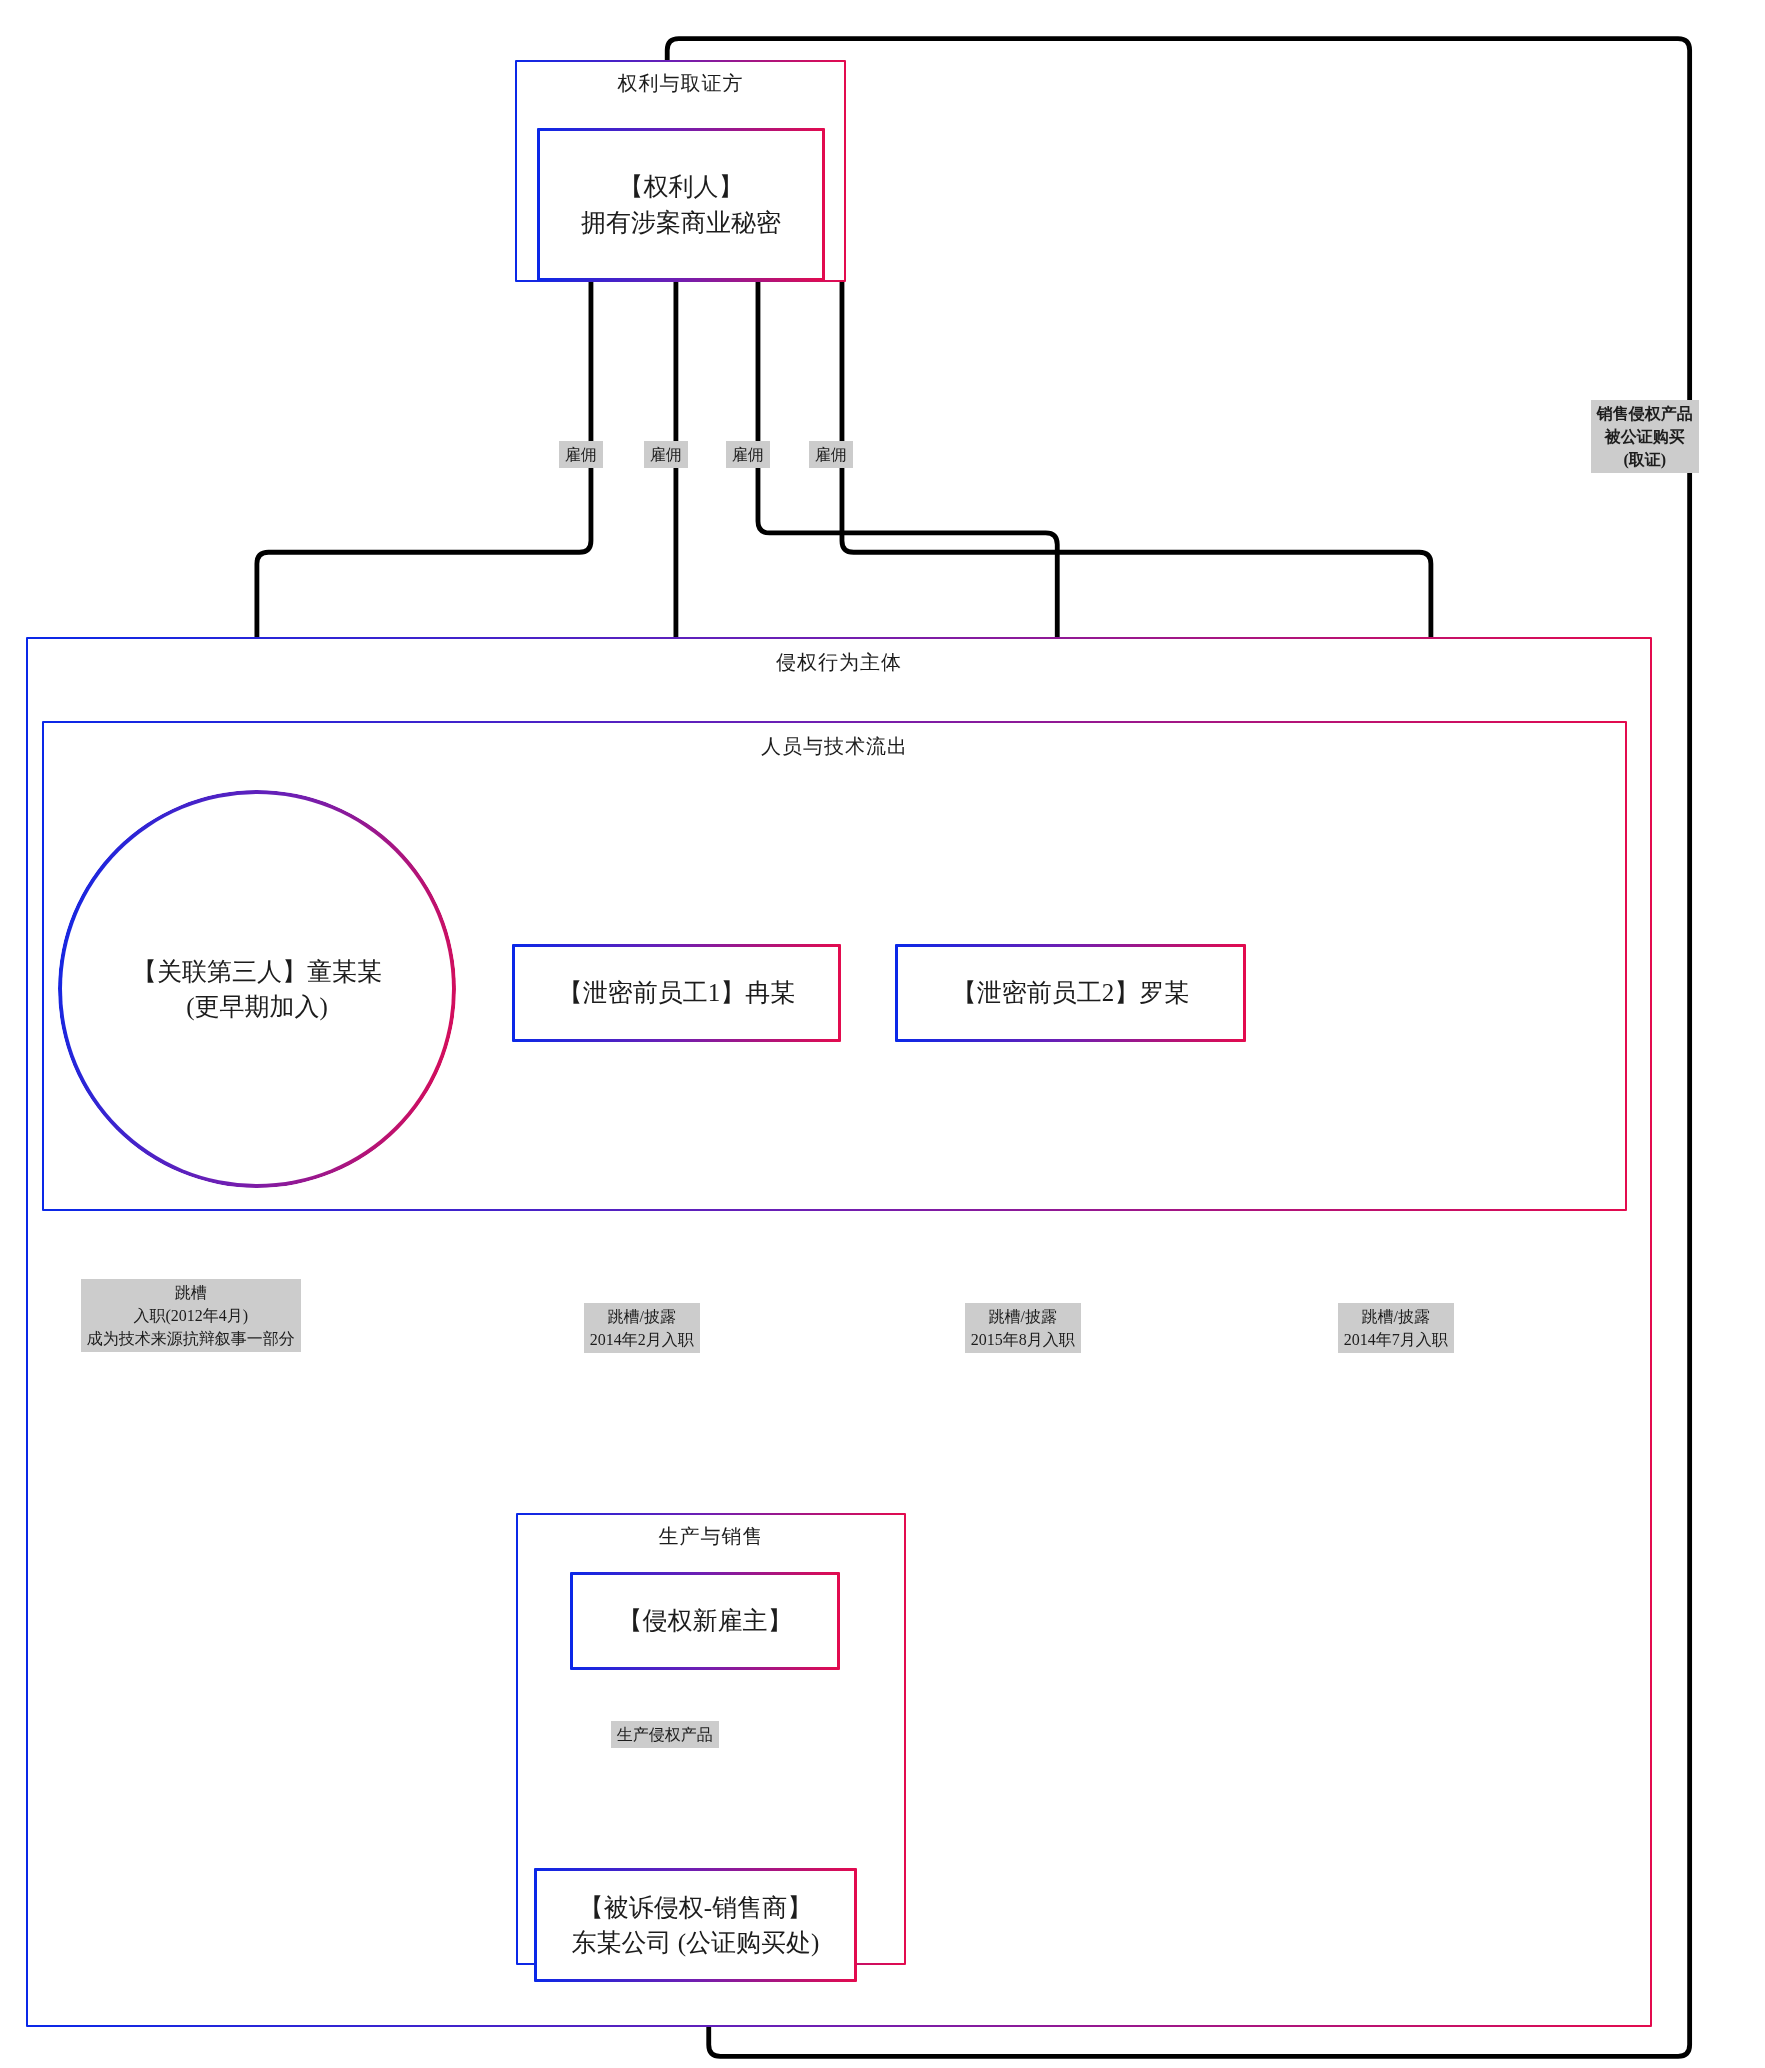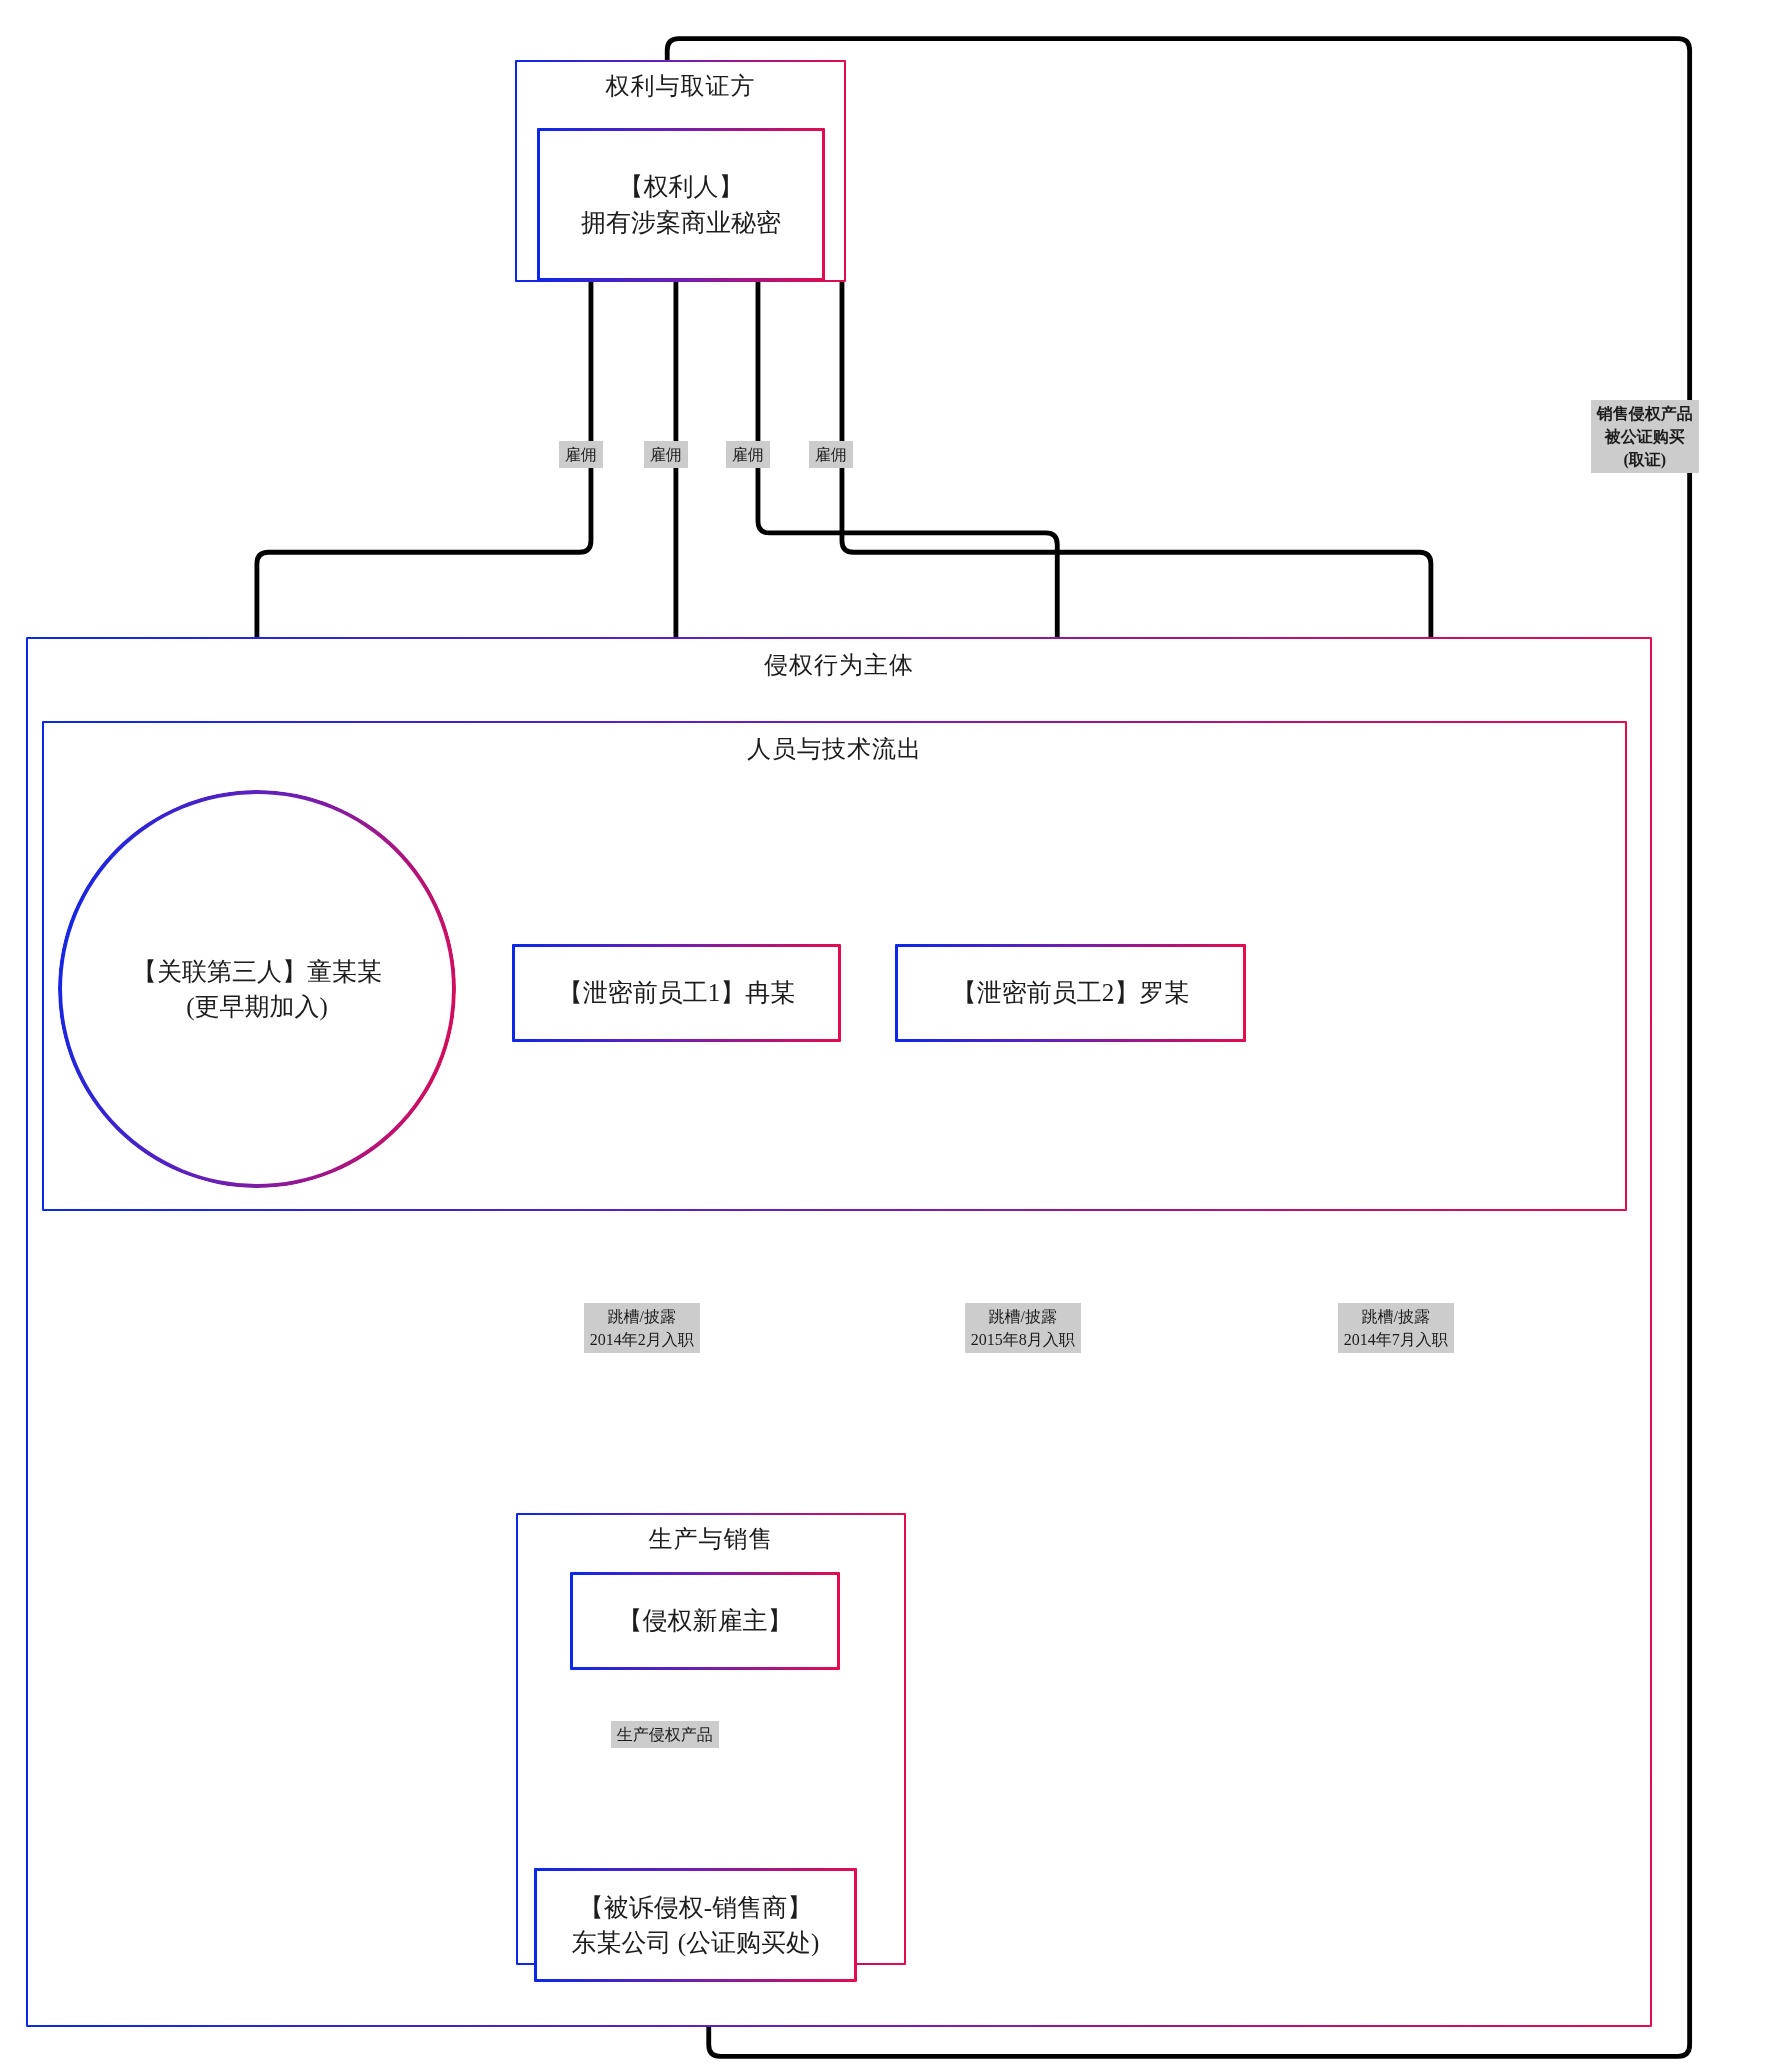--- a/index.html
+++ b/index.html
@@ -11,21 +11,21 @@
   
   .gbox{position:absolute;box-sizing:border-box;background:#fff;
         border:3.9px solid transparent;border-radius:1px;
         background-image:linear-gradient(#fff,#fff),
                          linear-gradient(90deg,#0a28e8 0%,#6d1fb4 48%,#e30b4e 100%);
         background-origin:border-box;background-clip:padding-box,border-box;}
   .cluster{border-width:2.9px;}
   .node{border-width:3.9px;padding-left:47px;}
 
   .clabel{position:absolute;width:100%;text-align:center;top:7.7px;left:0;
-          font-size:24px;color:#1c1c1c;letter-spacing:1px;}
+          font-size:20px;color:#1c1c1c;letter-spacing:1px;}
   .cluster.c-outer .clabel,.cluster.c-inner .clabel{top:9.7px;}
 
   .nodetext{position:absolute;left:0;top:0;width:100%;height:100%;
             display:flex;flex-direction:column;align-items:center;justify-content:center;
             font-size:25px;color:#1c1c1c;line-height:1.42;text-align:center;}
   .nodetext span{display:block;white-space:nowrap;}
 
   
   .gcircle{position:absolute;box-sizing:border-box;border-radius:50%;
            background:#fff;}
@@ -140,20 +140,25 @@
   <div class="elabel" style="left:644px;top:441px;">雇佣</div>
   <div class="elabel" style="left:726px;top:441px;">雇佣</div>
   <div class="elabel" style="left:809px;top:441px;">雇佣</div>
 
   <div class="elabel bold" style="left:1591px;top:400px;">
     <span>销售侵权产品</span>
     <span>被公证购买</span>
     <span>(取证)</span>
   </div>
 
+  <div class="elabel" style="left:81px;top:1279px;">
+    <span>跳槽</span>
+    <span>入职(2012年4月)</span>
+    <span>成为技术来源抗辩叙事一部分</span>
+  </div>
 
   <div class="elabel" style="left:584px;top:1303px;">
     <span>跳槽/披露</span>
     <span>2014年2月入职</span>
   </div>
 
   <div class="elabel" style="left:965px;top:1303px;">
     <span>跳槽/披露</span>
     <span>2015年8月入职</span>
   </div>

